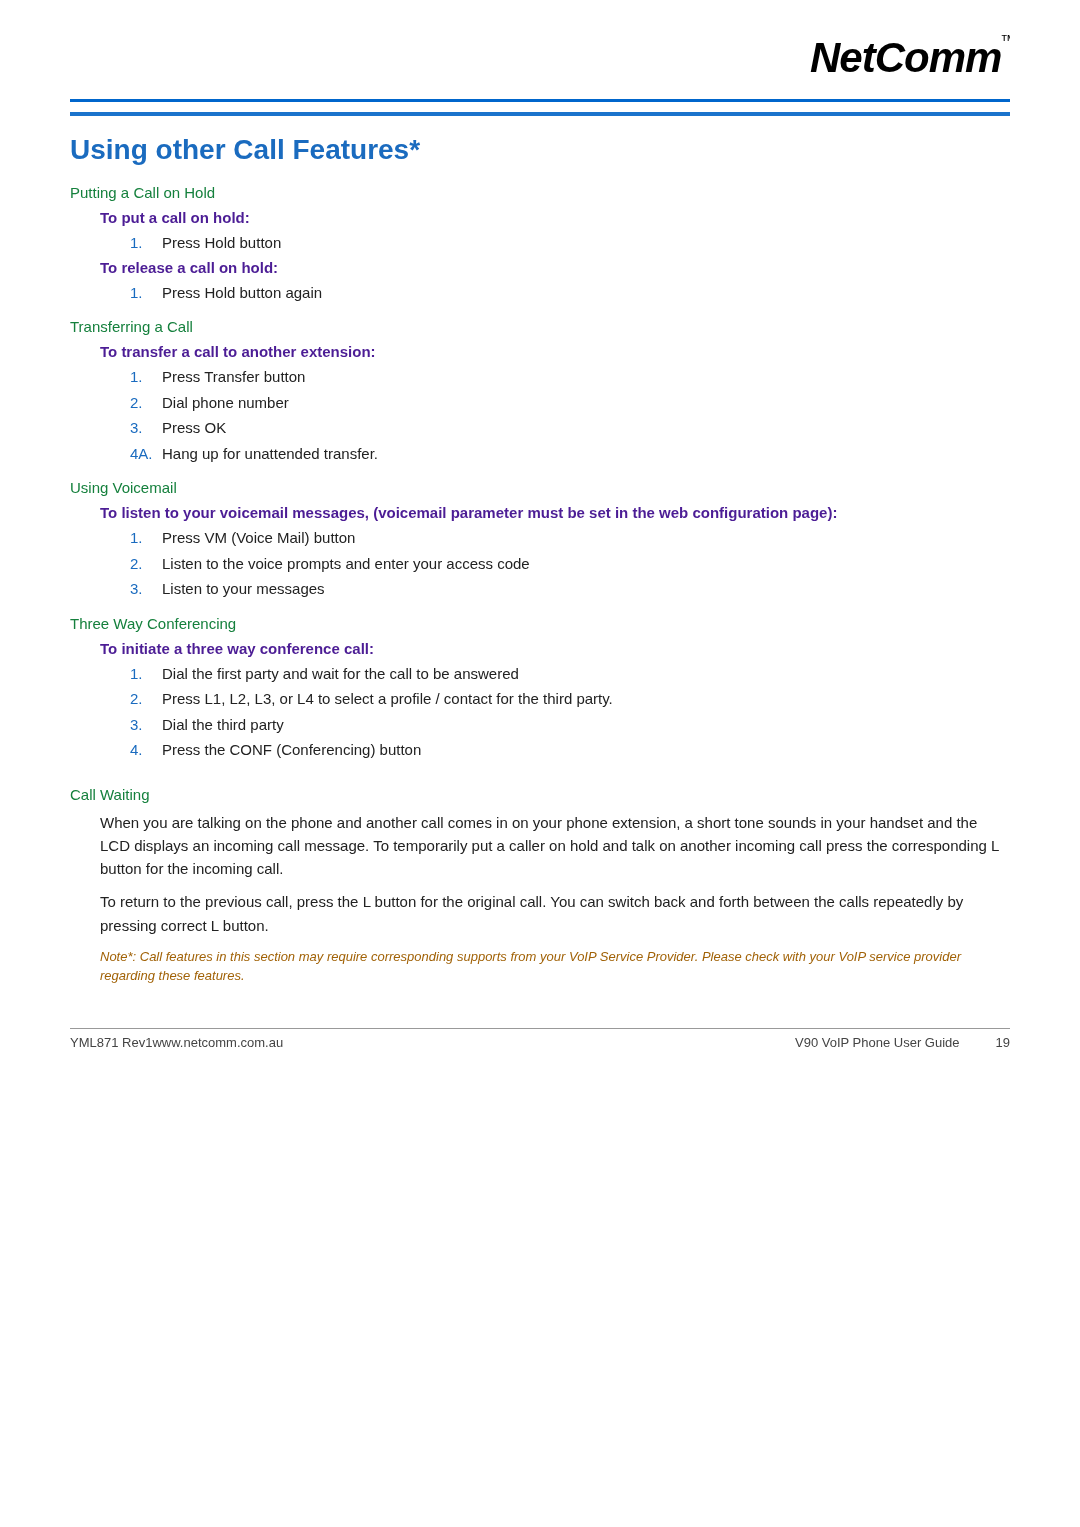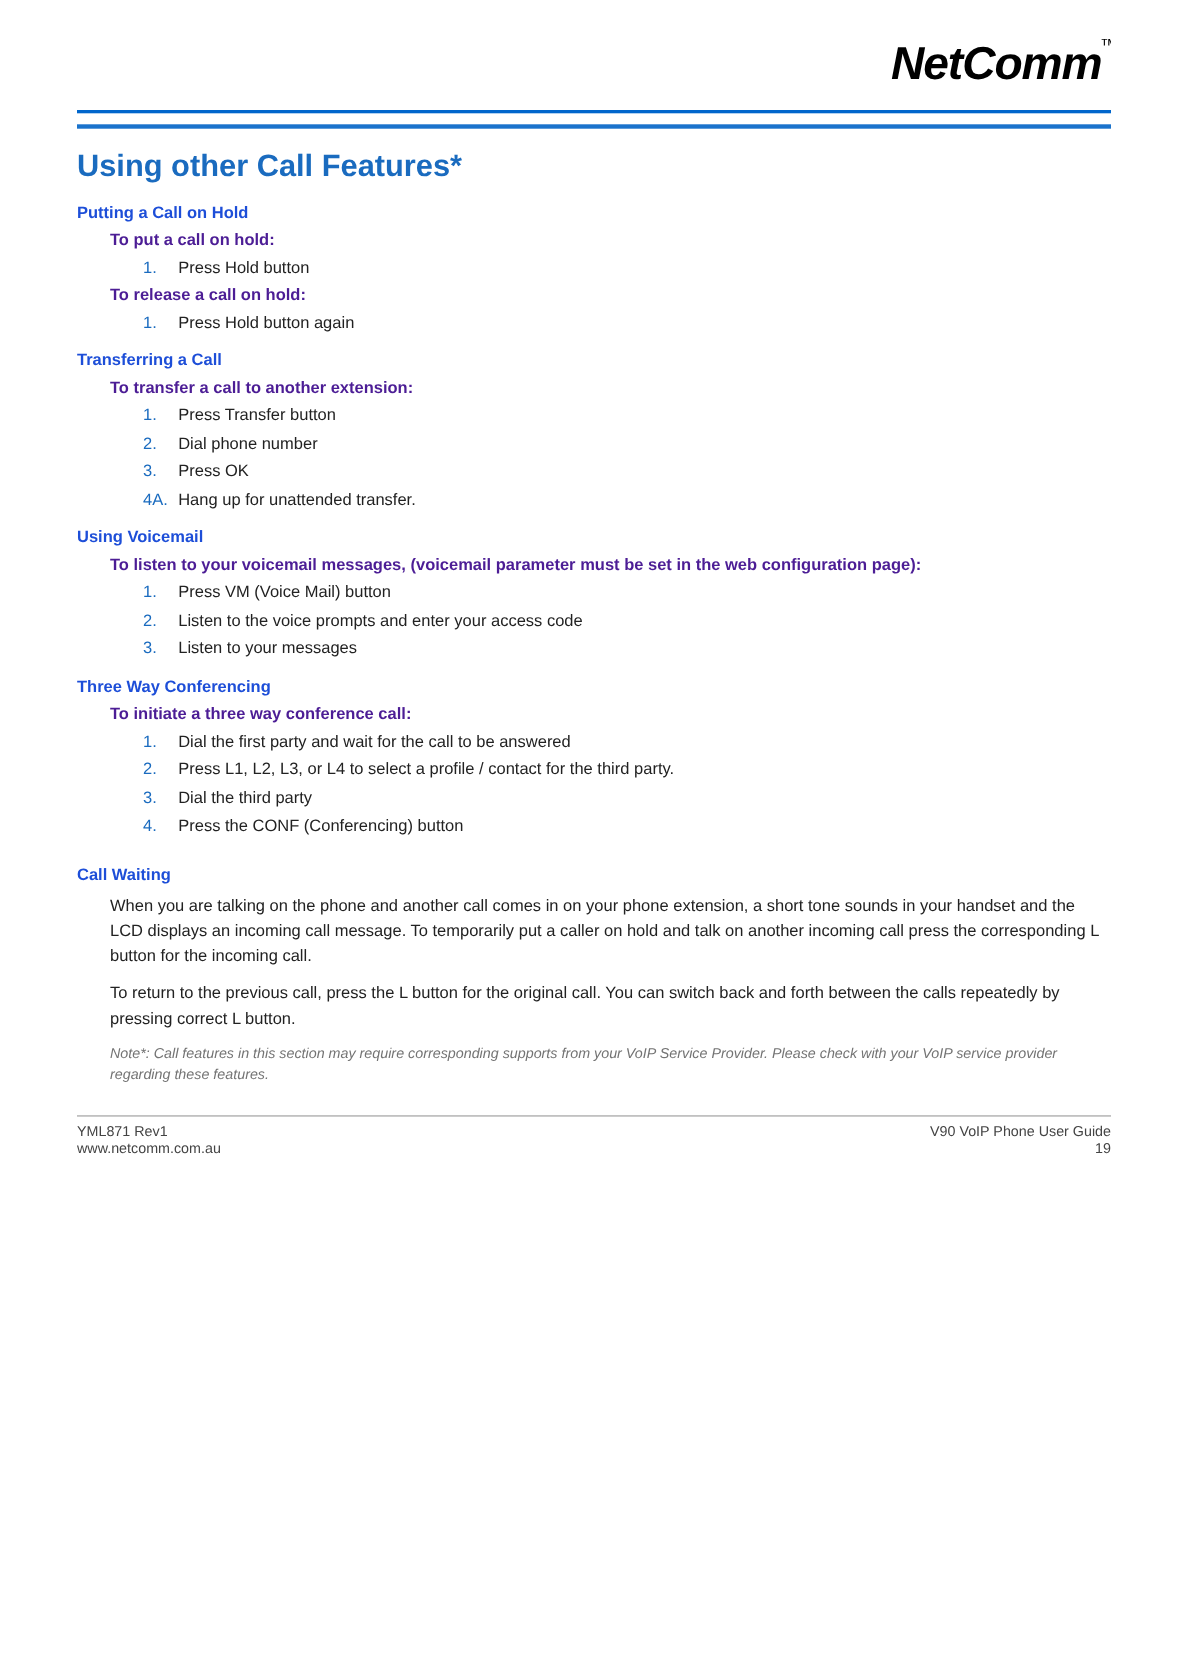--- a/index.html
+++ b/index.html
@@ -54,22 +54,22 @@
     
     .page-title {
       font-size: 28px;
       font-weight: bold;
       color: #1a6bbf;
       margin-bottom: 18px;
     }
 
     
     .section-header {
-      color: #1d4ed8;
-      font-weight: bold;
+      color: #15803d;
+      font-weight: normal;
       font-size: 15px;
       margin-bottom: 8px;
       margin-top: 0;
     }
 
     
     .subsection-header {
       font-weight: bold;
       font-size: 15px;
       color: #4c1d95;
@@ -111,21 +111,21 @@
       margin-bottom: 10px;
       line-height: 1.55;
       font-size: 15px;
       color: #222;
     }
 
     
     .note-text {
       margin-left: 30px;
       font-style: italic;
-      color: #737373;
+      color: #a16207;
       font-size: 13px;
       line-height: 1.5;
       margin-top: 10px;
     }
 
     
     .footer {
       position: absolute;
       bottom: 30px;
       left: 70px;
@@ -133,27 +133,28 @@
       border-top: 1px solid #999;
       padding-top: 6px;
       display: flex;
       justify-content: space-between;
       font-size: 13px;
       color: #444;
     }
 
     .footer-left {
       display: flex;
-      flex-direction: column;
+      flex-direction: row;
     }
 
     .footer-right {
       display: flex;
-      flex-direction: column;
+      flex-direction: row;
       text-align: right;
+      gap: 36px;
     }
   </style>
 </head>
 <body>
 
 <div class="page-wrapper">
 
   <div class="header">
     <div class="logo-container">
       <div>

